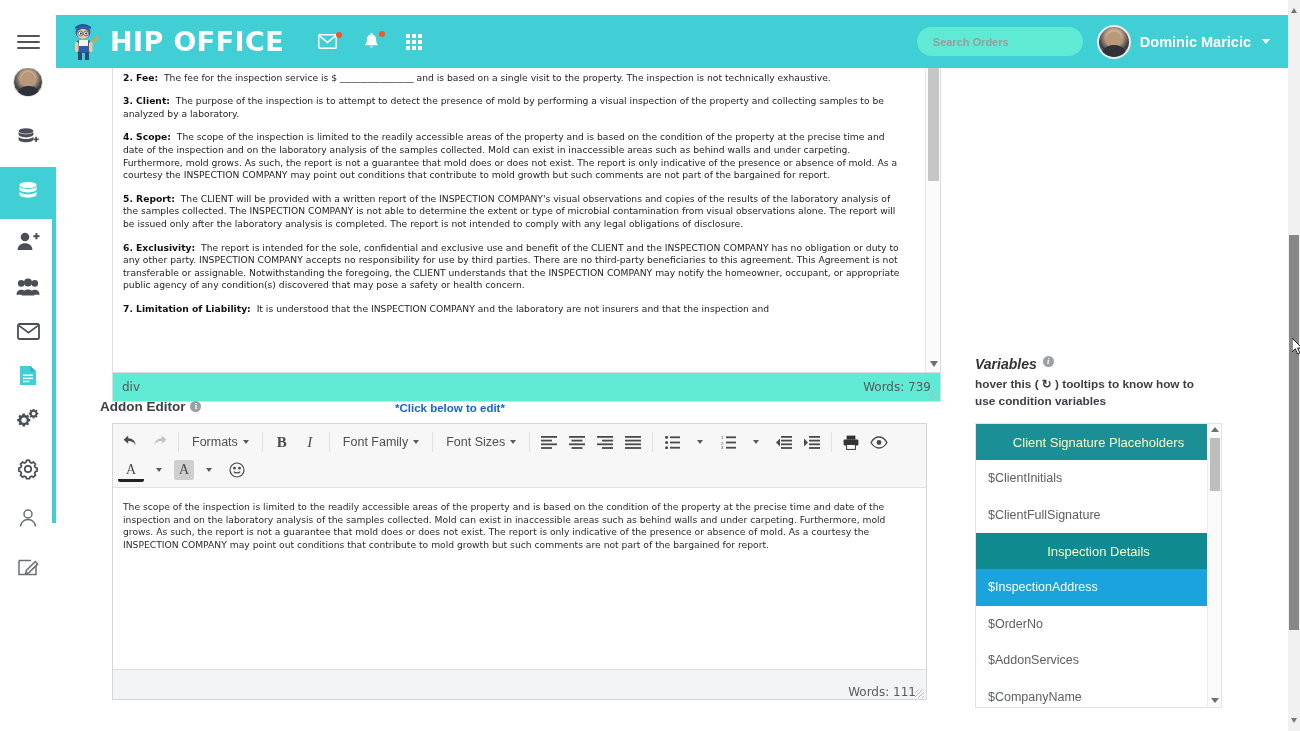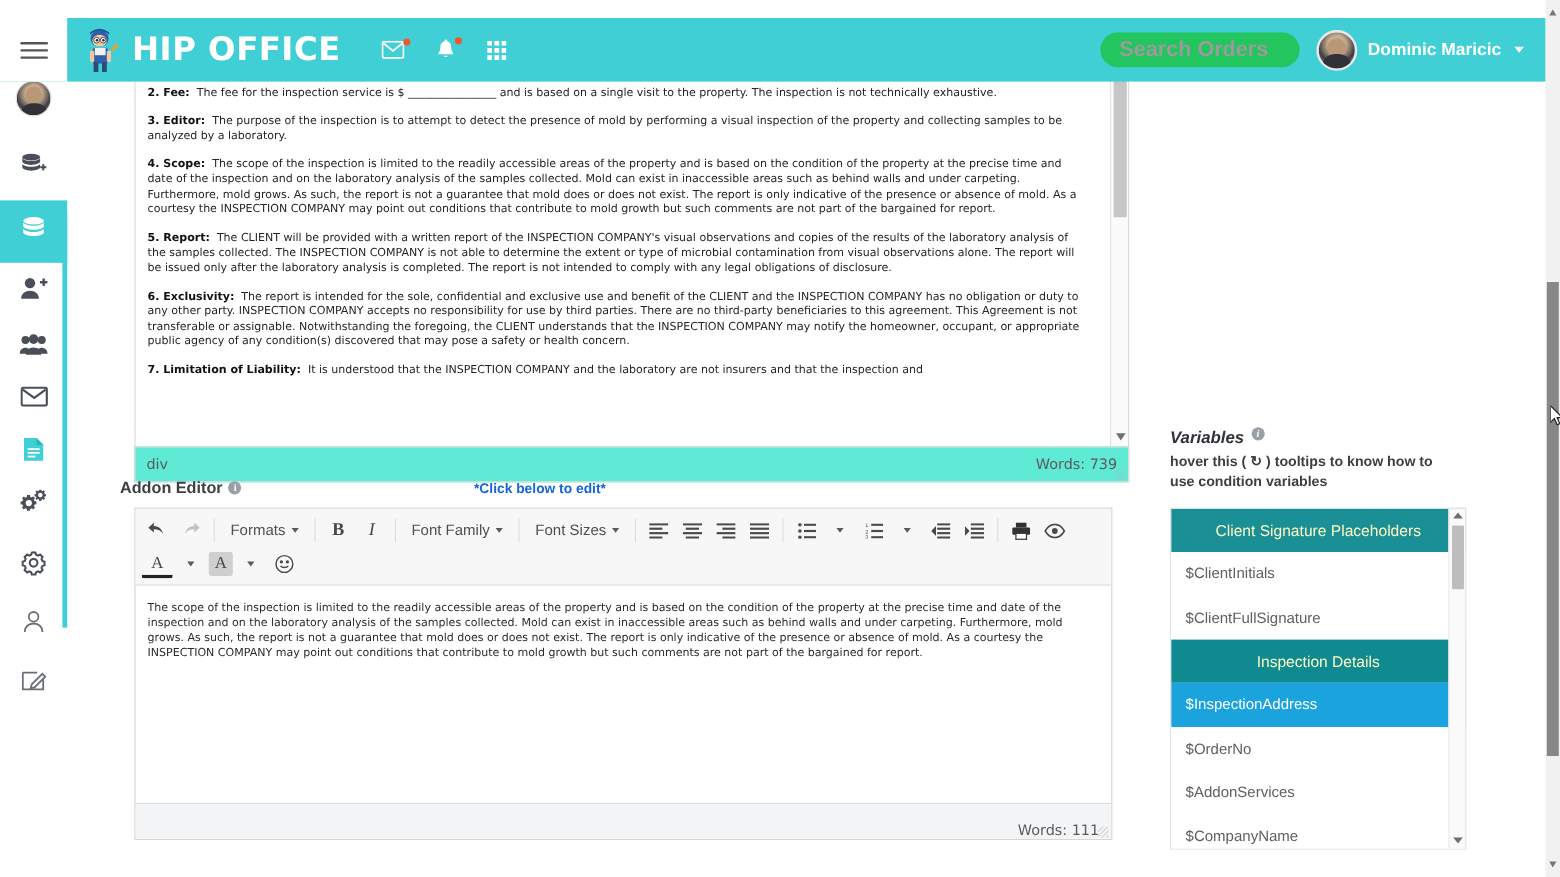--- a/index.html
+++ b/index.html
@@ -38,21 +38,21 @@
   }
   .hicons { display:flex; align-items:center; margin-left: 34px; gap: 26px; }
   .hicon { position: relative; color:#fff; cursor:pointer; line-height:0; }
   .hicon .dot {
     position:absolute; top:-2px; right:-5px; width:6px; height:6px;
     background:#f4572e; border-radius:50%;
   }
   #searchwrap { margin-left: auto; margin-right: 14px; }
   #searchbox {
     width: 166px; height: 29px; border-radius: 16px; border: none;
-    background:#22c55e; padding: 0 16px; font-size: 18px; color:#555;
+    background:#5eead4; padding: 0 16px; font-size: 11px; color:#555;
     font-family:"Liberation Sans", sans-serif; outline:none;
   }
   #searchbox::placeholder { color:#9b9b9b; font-weight:600; }
   #userwrap { display:flex; align-items:center; margin-right: 18px; gap: 9px; cursor:pointer;}
   #avatar-top {
     width: 34px; height:34px; border-radius:50%;
     background: radial-gradient(circle at 50% 34%, #c9ad92 0 30%, #3c3c42 62%, #cfcfd2 100%);
     border: 2px solid #e9e9e9; overflow:hidden; position:relative;
   }
   #avatar-top .face {
@@ -450,21 +450,21 @@
     </span>
   </div>
 </div>
 
 <div id="page">
 
   <div id="docbox">
     <div id="docbody">
       <p><b><span>1.</span> <span>Address:</span></b>&nbsp; <span>The address of the property to be inspected:  $InspectionAddress</span></p>
       <p><b><span>2.</span> <span>Fee:</span></b>&nbsp; <span>The fee for the inspection service is $ ________________  and is based on a single visit to the property.  The inspection is not technically exhaustive.</span></p>
-      <p><b><span>3.</span> <span>Editor:</span></b>&nbsp; <span>The purpose of the inspection is to attempt to detect the presence of mold by performing a visual inspection of the property and collecting samples to be analyzed by a laboratory.</span></p>
+      <p><b><span>3.</span> <span>Client:</span></b>&nbsp; <span>The purpose of the inspection is to attempt to detect the presence of mold by performing a visual inspection of the property and collecting samples to be analyzed by a laboratory.</span></p>
       <p><b><span>4.</span> <span>Scope:</span></b>&nbsp; <span>The scope of the inspection is limited to the readily accessible areas of the property and is based on the condition of the property at the precise time and date of the inspection and on the laboratory analysis of the samples collected.   Mold can exist in inaccessible areas such as behind walls and under carpeting.  Furthermore, mold grows.   As such, the report is not a guarantee that mold does or does not exist.  The report is only indicative of the presence or absence of mold.  As a courtesy the INSPECTION COMPANY may point out conditions that contribute to mold growth but such comments are not part of the bargained for report.</span></p>
       <p><b><span>5.</span> <span>Report:</span></b>&nbsp; <span>The CLIENT will be provided with a written report of the INSPECTION COMPANY's visual observations and copies of the results of the laboratory analysis of the samples collected.  The INSPECTION COMPANY is not able to determine the extent or type of microbial contamination from visual observations alone.  The report will be issued only after the laboratory analysis is completed.  The report is not intended to comply with any legal obligations of disclosure.</span></p>
       <p><b><span>6.</span> <span>Exclusivity:</span></b>&nbsp; <span>The report is intended for the sole, confidential and exclusive use and benefit of the CLIENT and the INSPECTION COMPANY has no obligation or duty to any other party.  INSPECTION COMPANY accepts no responsibility for use by third parties.  There are no third-party beneficiaries to this agreement.   This Agreement is not transferable or assignable.  Notwithstanding the foregoing, the CLIENT understands that the INSPECTION COMPANY may notify the homeowner, occupant, or appropriate public agency of any condition(s) discovered that may pose a safety or health concern.</span></p>
       <p><b><span>7.</span> <span>Limitation of Liability:</span></b>&nbsp; <span>It is understood that the INSPECTION COMPANY and the laboratory are not insurers and that the inspection and</span></p>
     </div>
     <div id="doc-scroll">
       <div class="thumb"></div>
       <div class="arr-dn"></div>
     </div>
   </div>

